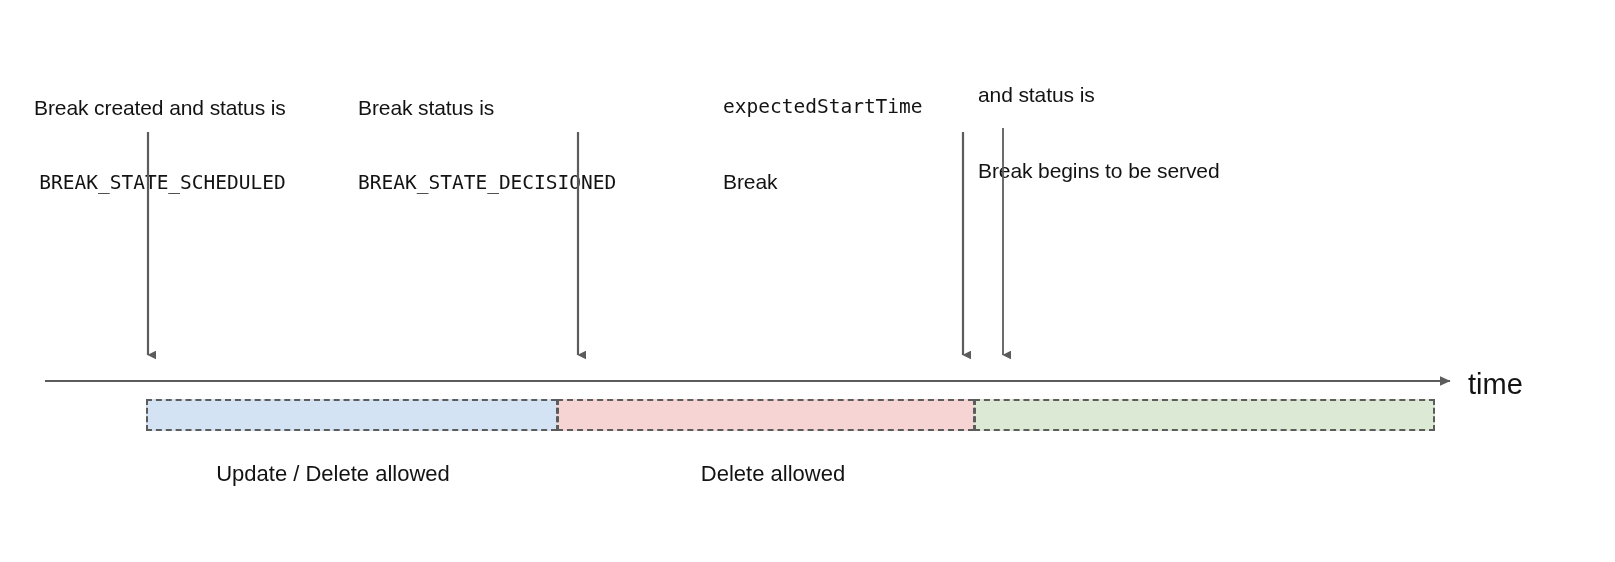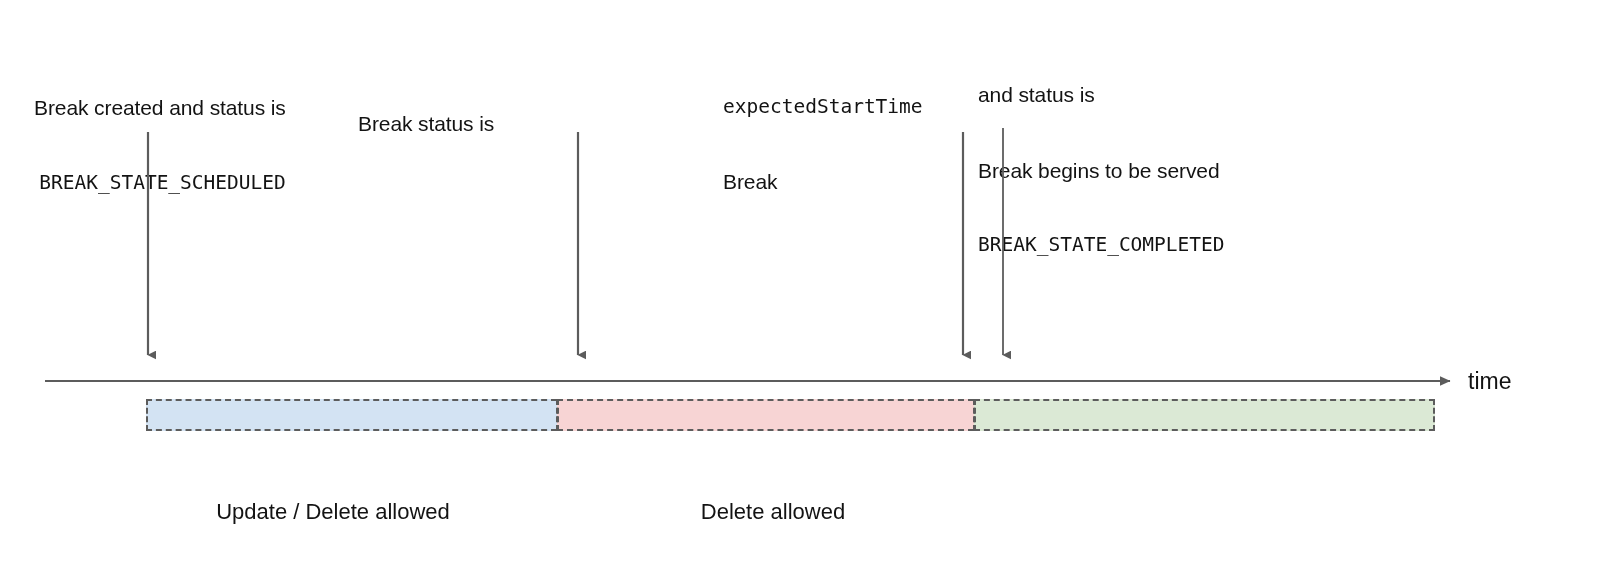--- a/index.html
+++ b/index.html
@@ -37,21 +37,21 @@
     color: #131313;
   }
   .ann-line.mono {
     font-family: "DejaVu Sans Mono", "Liberation Mono", monospace;
     font-size: 19.5px;
     letter-spacing: 0px;
     text-align: right;
   }
 
   #ann-0 { left: 34px;  top: 48px;  }
-  #ann-1 { left: 358px; top: 64px;  }
+  #ann-1 { left: 358px; top: 48px;  }
   #ann-2 { left: 723px; top: 48px;  }
   #ann-3 { left: 978px; top: 35px;  }
 
   
   #arrows, #axis, #bars-svg {
     position: absolute;
     left: 0;
     top: 0;
     pointer-events: none;
   }
@@ -80,59 +80,58 @@
 
   
   .caption {
     position: absolute;
     font-size: 22px;
     color: #131313;
     white-space: nowrap;
     text-align: center;
     transform: translateX(-50%);
     top: 461px;
-    margin-top: 38px;
   }
   #cap-0 { left: 333px; }
   #cap-1 { left: 773px; }
   #cap-2 { left: 1205px; }
 
   
   #axis-label {
     position: absolute;
     left: 1468px;
     top: 368px;
-    font-size: 23px;
+    font-size: 29px;
     color: #131313;
     white-space: nowrap;
   }
 </style>
 </head>
 <body>
 
 <div id="diagram">
 
   <div class="annotation" id="ann-0">
     <span class="ann-line">Break created and status is</span>
     <span class="ann-line mono">BREAK_STATE_SCHEDULED</span>
   </div>
 
   <div class="annotation" id="ann-1">
     <span class="ann-line">Break status is</span>
+    <span class="ann-line mono">BREAK_STATE_DECISIONED</span>
   </div>
 
   <div class="annotation" id="ann-2">
     <span class="ann-line mono">expectedStartTime</span>
     <span class="ann-line">Break</span>
   </div>
 
   <div class="annotation" id="ann-3">
     <span class="ann-line">and status is</span>
     <span class="ann-line">Break begins to be served</span>
-    <span class="ann-line mono">BREAK_STATE_COMPLETED</span>
   </div>
 
   <svg id="arrows" width="1615" height="562">
     <defs>
       <marker id="vhead" markerWidth="9" markerHeight="9" refX="4.5" refY="8.4" orient="auto" markerUnits="userSpaceOnUse">
         <path d="M0,0 L9,0 L4.5,9 Z" fill="#5c5c5c"></path>
       </marker>
       <marker id="hhead" markerWidth="11" markerHeight="10" refX="10.5" refY="5" orient="auto" markerUnits="userSpaceOnUse">
         <path d="M0,0 L11,5 L0,10 Z" fill="#5c5c5c"></path>
       </marker>

